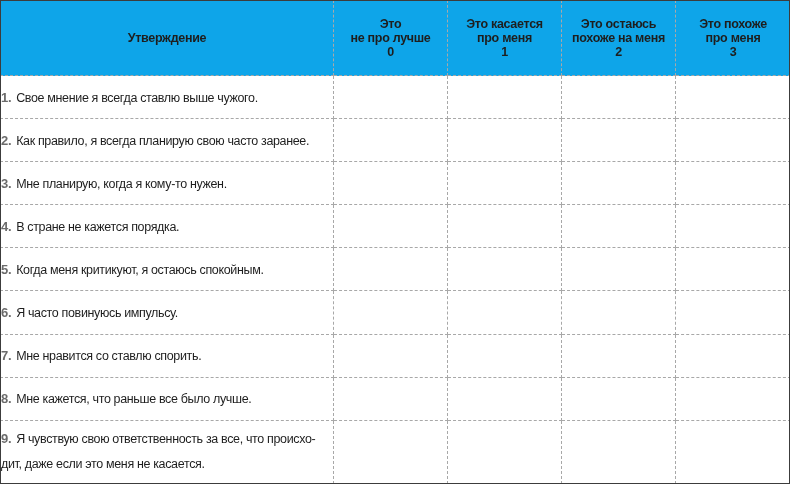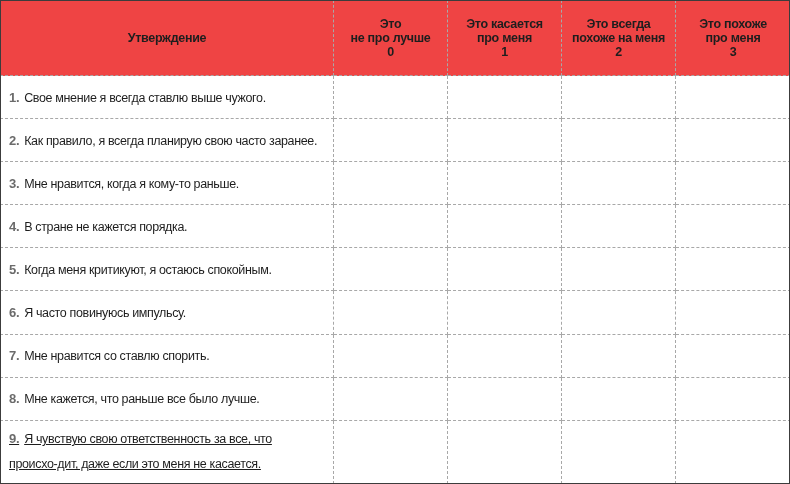--- a/index.html
+++ b/index.html
@@ -1,26 +1,26 @@
 <!DOCTYPE html>
 <html><head>
 <meta charset="utf-8">
 <style>
   html, body { margin: 0; padding: 0; background: #ffffff; }
   body { width: 790px; height: 484px; overflow: hidden; font-family: "Liberation Sans", sans-serif; }
   table { border-collapse: collapse; table-layout: fixed; width: 790px; height: 484px; }
   td, th { border: 1px dashed #a8a8a8; padding: 0; }
   thead th {
-    background: #ef4444; height: 74px; font-weight: bold; font-size: 12.5px;
+    background: #0ea5e9; height: 74px; font-weight: bold; font-size: 12.5px;
     color: #1e1e1e; text-align: center; line-height: 14px; letter-spacing: -0.3px;
   }
   .hdr-line { display: block; }
   tbody td { height: 42px; font-size: 12.5px; color: #1e1e1e; letter-spacing: -0.35px; }
-  tbody td.stmt { padding-left: 8px; vertical-align: middle; }
-  tbody tr.last td { height: 62px; text-decoration: underline; }
+  tbody td.stmt { padding-left: 0; vertical-align: middle; }
+  tbody tr.last td { height: 62px; }
   tbody tr.last td.stmt { line-height: 25px; padding-right: 14px; }
   .num { color: #6b6b6b; font-weight: bold; font-size: 13px; margin-right: 5px; }
   .outer { position: absolute; left: 0; top: 0; width: 788px; height: 482px; border: 1px solid #3c3c3c; pointer-events: none; }
   .wrap { position: relative; width: 790px; height: 484px; }
 </style>
 </head>
 <body>
 
 <div class="wrap">
 <table>
@@ -38,21 +38,21 @@
         <span class="hdr-line">Это</span>
         <span class="hdr-line">не про лучше</span>
         <span class="hdr-line">0</span>
       </th>
       <th>
         <span class="hdr-line">Это касается</span>
         <span class="hdr-line">про меня</span>
         <span class="hdr-line">1</span>
       </th>
       <th>
-        <span class="hdr-line">Это всегда</span>
+        <span class="hdr-line">Это остаюсь</span>
         <span class="hdr-line">похоже на меня</span>
         <span class="hdr-line">2</span>
       </th>
       <th>
         <span class="hdr-line">Это похоже</span>
         <span class="hdr-line">про меня</span>
         <span class="hdr-line">3</span>
       </th>
     </tr>
   </thead>
@@ -65,21 +65,21 @@
           <td></td>
     </tr>
     <tr>
       <td class="stmt"><span class="num">2.</span><span>Как правило, я всегда планирую свою часто заранее.</span></td>
       <td></td>
           <td></td>
           <td></td>
           <td></td>
     </tr>
     <tr>
-      <td class="stmt"><span class="num">3.</span><span>Мне нравится, когда я кому-то раньше.</span></td>
+      <td class="stmt"><span class="num">3.</span><span>Мне планирую, когда я кому-то нужен.</span></td>
       <td></td>
           <td></td>
           <td></td>
           <td></td>
     </tr>
     <tr>
       <td class="stmt"><span class="num">4.</span><span>В стране не кажется порядка.</span></td>
       <td></td>
           <td></td>
           <td></td>

